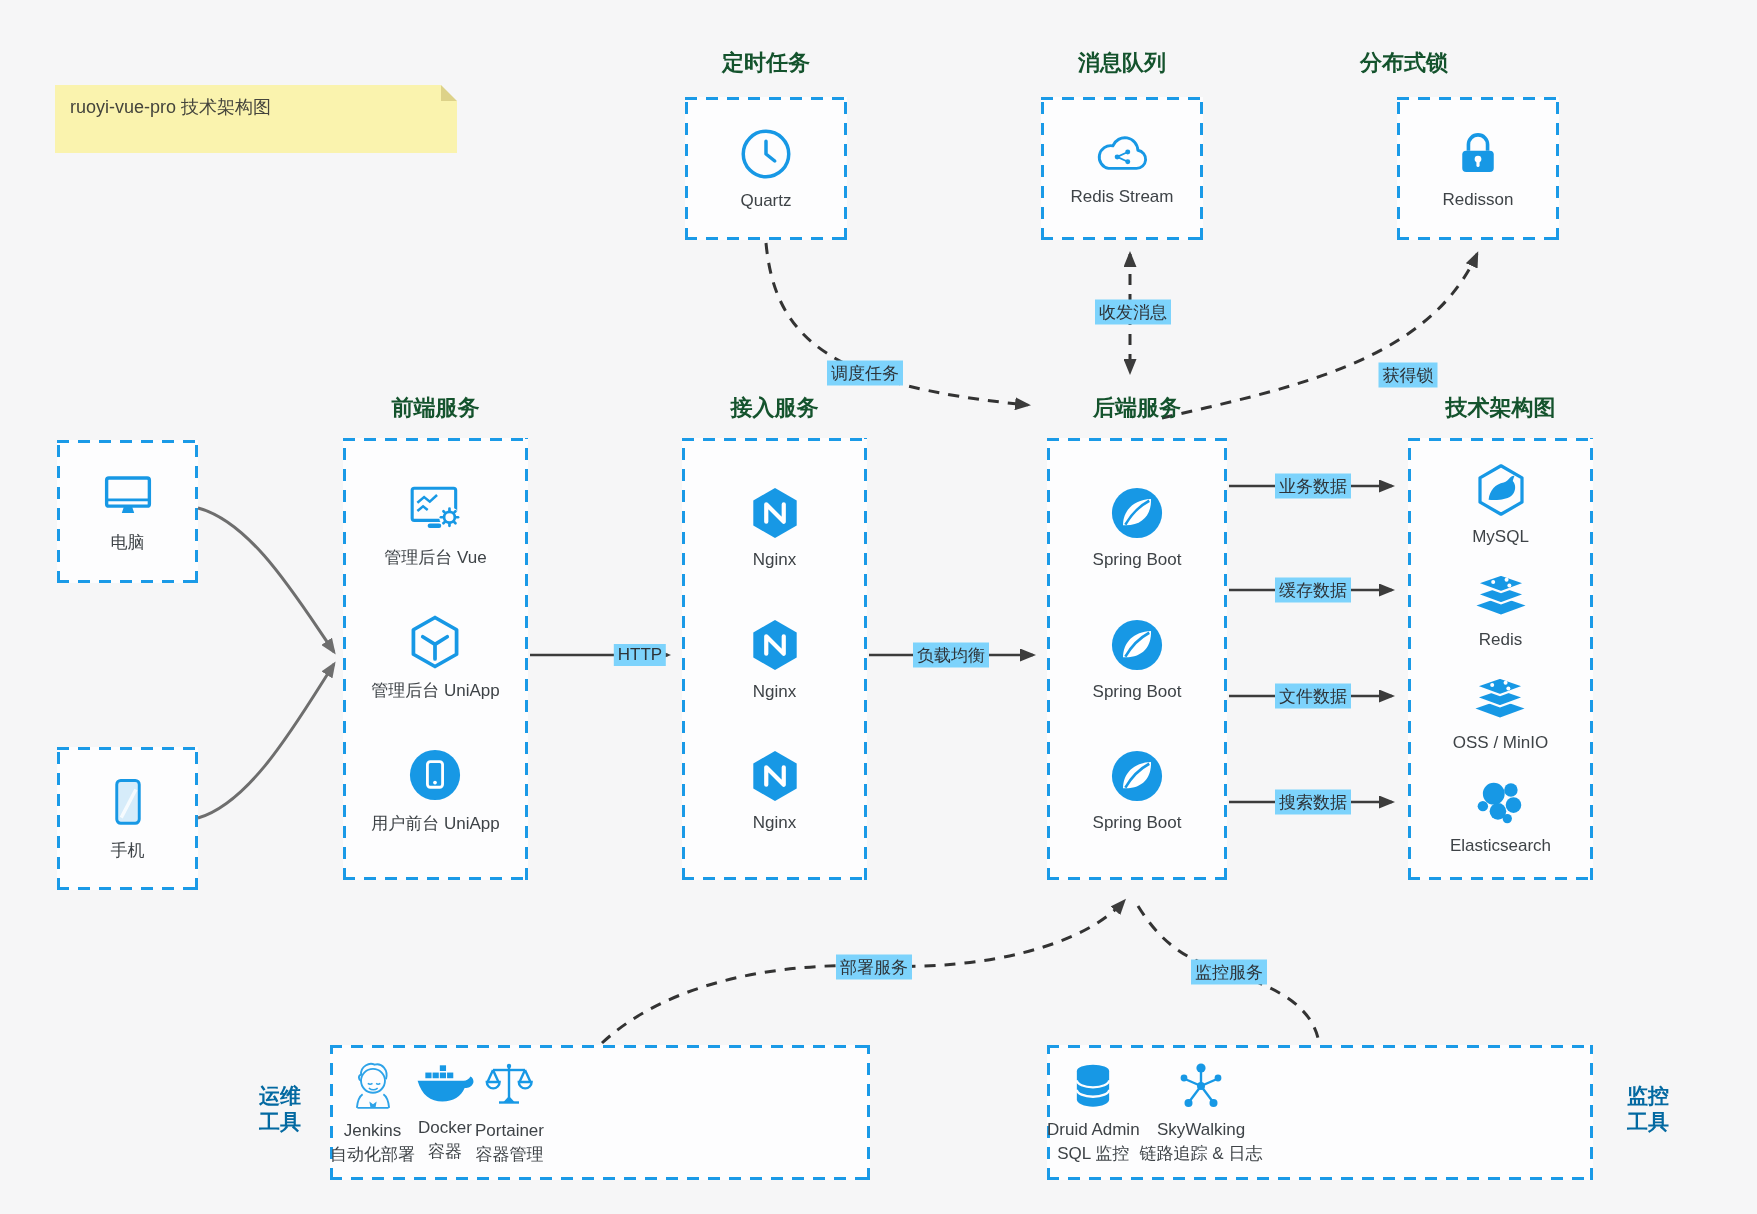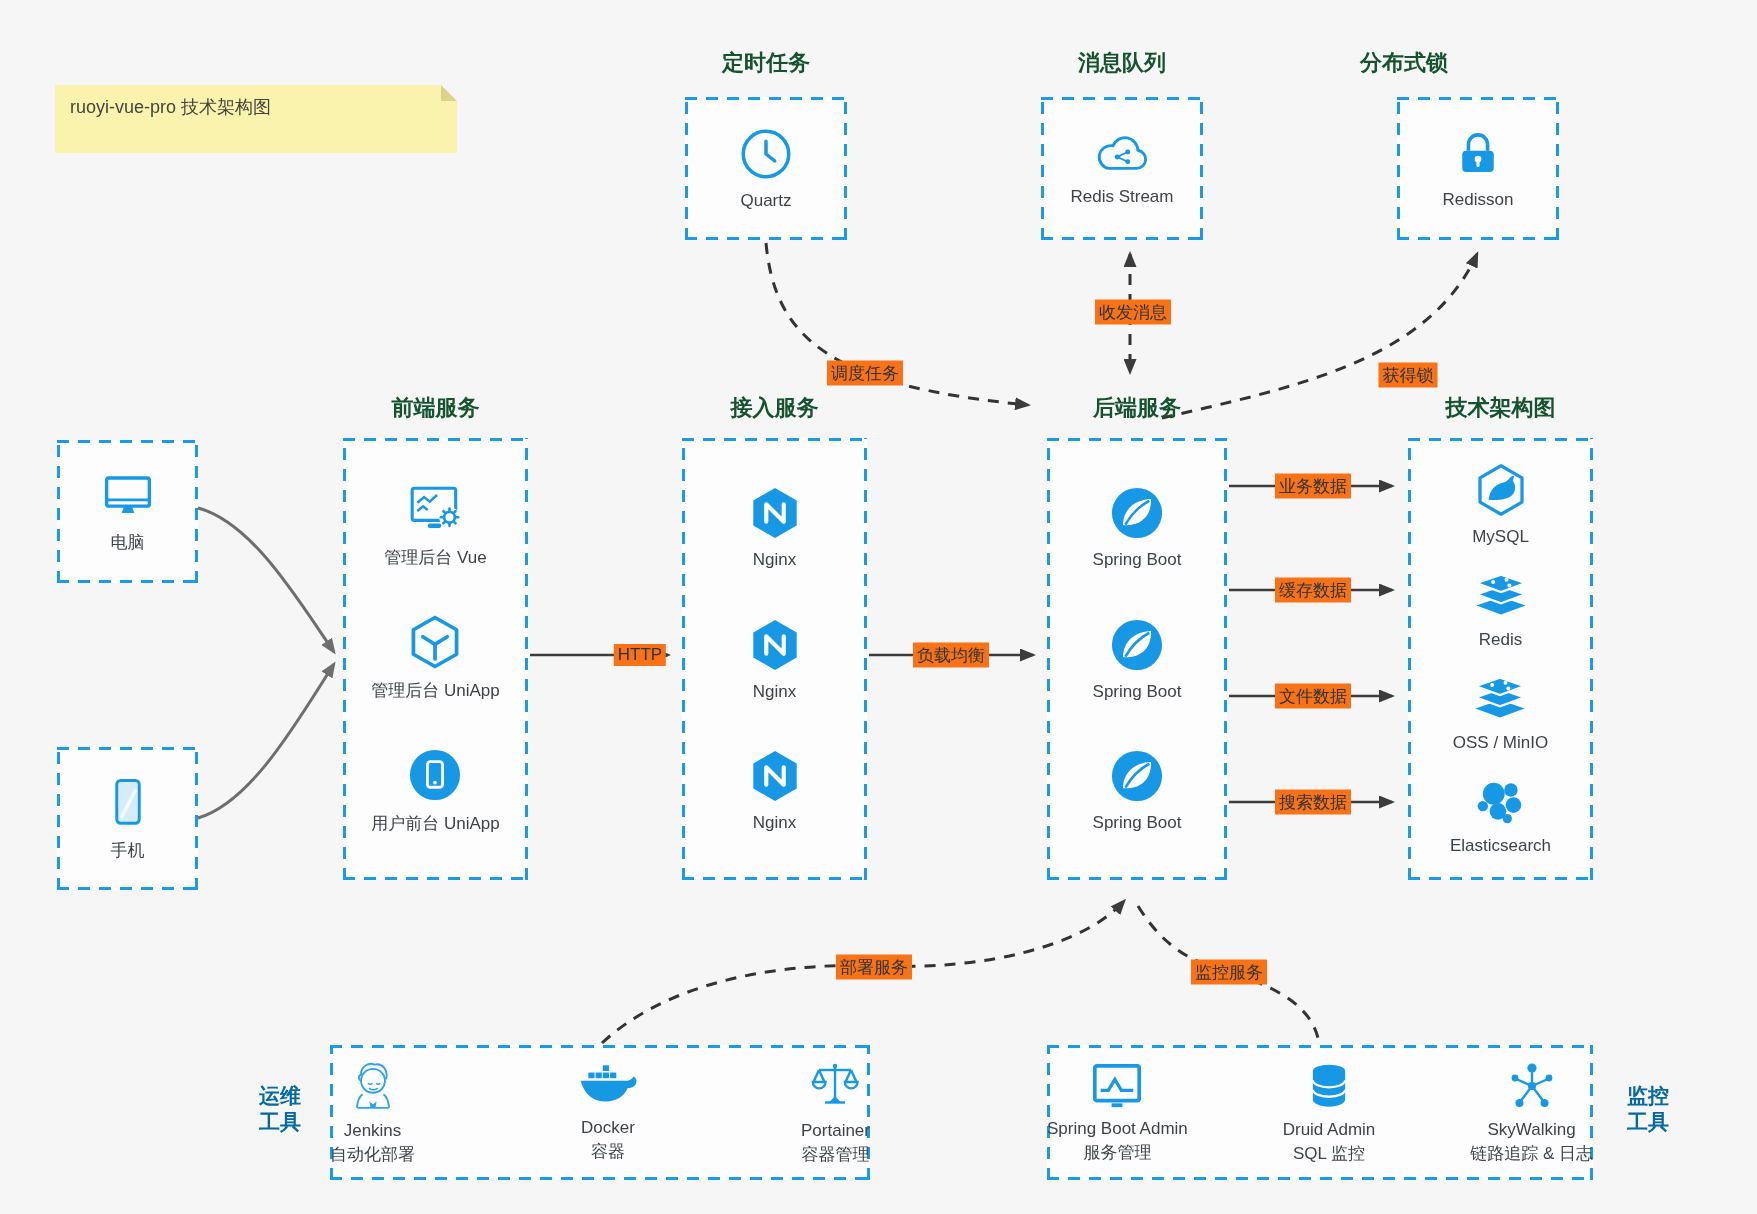--- a/index.html
+++ b/index.html
@@ -13,31 +13,31 @@
     background-image:
       repeating-linear-gradient(90deg,#1a9ae7 0 12px,transparent 12px 21px),
       repeating-linear-gradient(90deg,#1a9ae7 0 12px,transparent 12px 21px),
       repeating-linear-gradient(0deg,#1a9ae7 0 12px,transparent 12px 21px),
       repeating-linear-gradient(0deg,#1a9ae7 0 12px,transparent 12px 21px);
     background-size:100% 3.4px,100% 3.4px,3.4px 100%,3.4px 100%;
     background-position:0 0,0 100%,0 0,100% 0;
     background-repeat:no-repeat;}
   .single{display:flex;flex-direction:column;align-items:center;justify-content:center;gap:9px;}
   .col{display:flex;flex-direction:column;align-items:center;justify-content:space-evenly;}
-  .row{display:flex;flex-direction:row;align-items:center;justify-content:space-between;}
+  .row{display:flex;flex-direction:row;align-items:center;justify-content:flex-start;}
   .node{display:flex;flex-direction:column;align-items:center;gap:9px;}
   .bnode{display:flex;flex-direction:column;align-items:center;gap:2px;}
   .bnode .icon{margin-bottom:7px;}
   .icon svg{display:block;}
   .nlabel,.sub{font-size:17px;color:#3e4347;white-space:nowrap;}
   .rtitle{position:absolute;z-index:4;color:#14532d;font-weight:bold;font-size:22px;text-align:center;white-space:nowrap;}
   .rside{position:absolute;z-index:4;color:#0369a1;font-weight:bold;font-size:21px;line-height:26px;text-align:center;}
   .rside span{display:block;}
   .elabel{position:absolute;z-index:5;transform:translate(-50%,-50%);font-size:17px;color:#2d3338;
-    background:#f97316;padding:1px 4px;white-space:nowrap;}
+    background:#7dd3fc;padding:1px 4px;white-space:nowrap;}
   .note{position:absolute;z-index:6;background:#faf3ae;padding:10px 0 0 15px;box-sizing:border-box;}
   .note::before{content:"";position:absolute;top:0;right:0;width:0;height:0;
     border-top:16px solid #f6f6f7;border-left:16px solid #ddd289;}
   .note-line{font-size:18px;line-height:25px;color:#44443c;white-space:nowrap;}
 </style>
 </head>
 <body>
 
 <div id="canvas">
 
@@ -350,31 +350,20 @@
     </div>
   </div>
 
   <div class="rside" style="left:1608px;top:1083px;width:80px;">
     <span>监控</span>
     <span>工具</span>
   </div>
   <div class="gbox row" style="left:1047px;top:1045px;width:546px;height:135px;">
     <div class="bnode">
       <span class="icon">
-        <svg width="52" height="48" viewBox="0 0 48 44">
-            <rect x="3.5" y="3.5" width="41" height="32" rx="2" fill="none" stroke="#1798e5" stroke-width="3.4"></rect>
-            <path d="M9 26 h7 l6 -10 l6 10 h11" fill="none" stroke="#1798e5" stroke-width="3"></path>
-            <rect x="19" y="38" width="10" height="3.5" fill="#1798e5"></rect>
-          </svg>
-      </span>
-      <div class="nlabel">Spring Boot Admin</div>
-      <div class="sub">服务管理</div>
-    </div>
-    <div class="bnode">
-      <span class="icon">
         <svg width="50" height="50" viewBox="0 0 48 48">
             <ellipse cx="24" cy="9.5" rx="15.5" ry="6" fill="#1798e5"></ellipse>
             <path d="M8.5 9.5 V37 c0 3.8 7 6.8 15.5 6.8 s15.5 -3 15.5 -6.8 V9.5" fill="#1798e5"></path>
             <path d="M8.5 18.5 c0 3.8 7 6.8 15.5 6.8 s15.5 -3 15.5 -6.8 M8.5 27.5 c0 3.8 7 6.8 15.5 6.8 s15.5 -3 15.5 -6.8" fill="none" stroke="#fdfdfe" stroke-width="2.2"></path>
           </svg>
       </span>
       <div class="nlabel">Druid Admin</div>
       <div class="sub">SQL 监控</div>
     </div>
     <div class="bnode">

